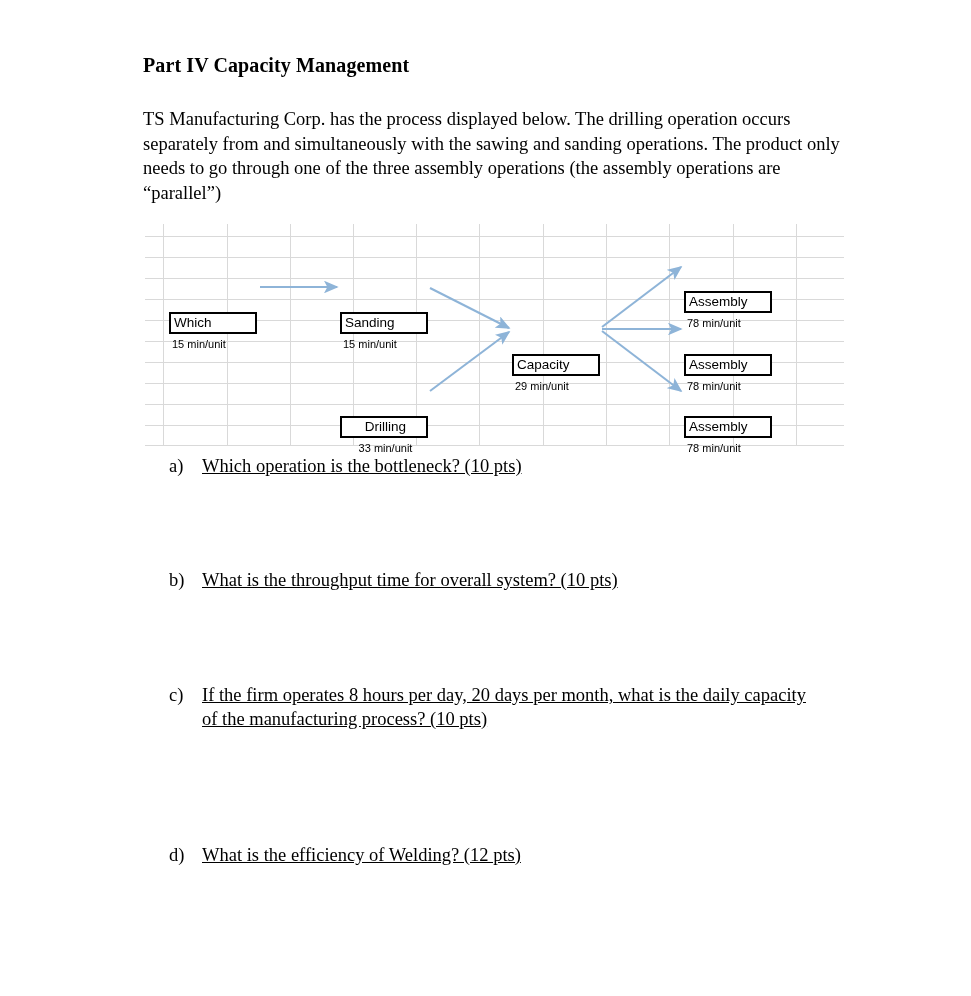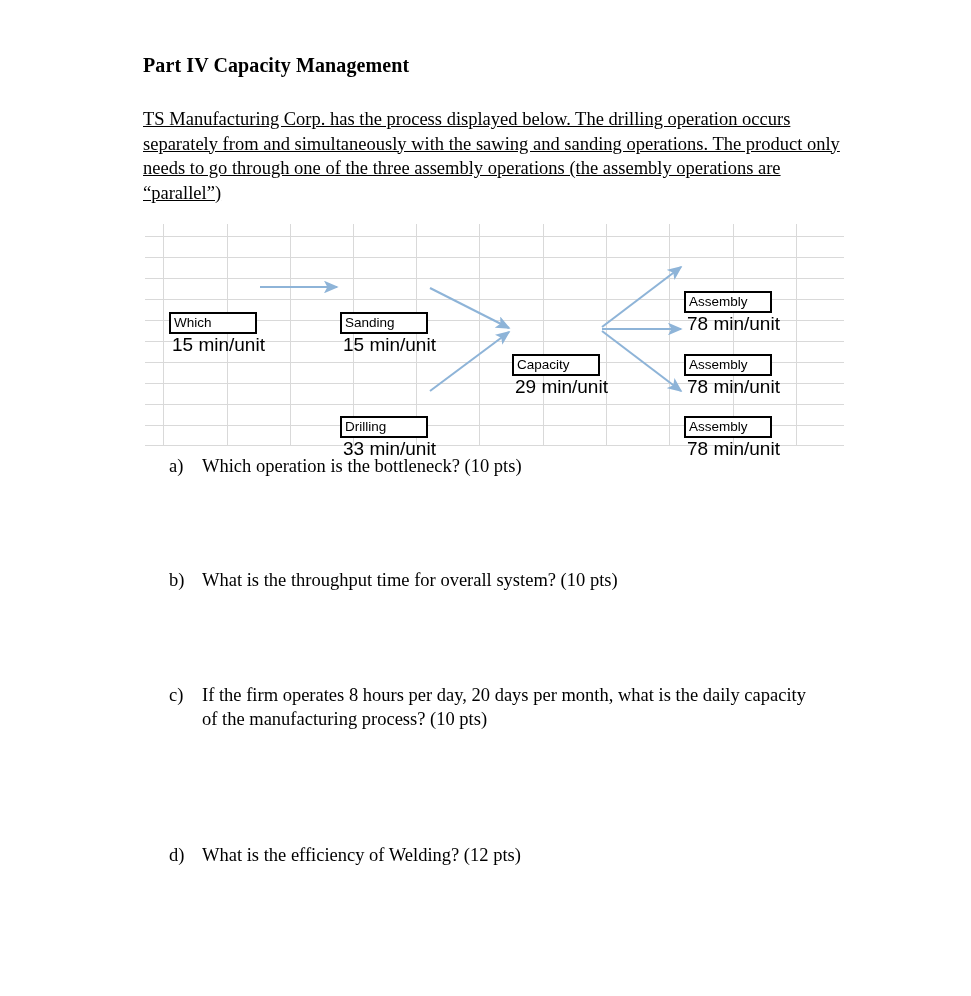--- a/index.html
+++ b/index.html
@@ -32,38 +32,38 @@
     letter-spacing: 0.1px;
   }
 
   .intro {
     position: absolute;
     left: 143px;
     top: 107px;
     width: 706px;
     font-size: 18.5px;
     line-height: 24.6px;
-    text-decoration: underline;
   }
 
   
   .question {
     position: absolute;
     font-size: 18.5px;
     line-height: 24px;
   }
   .question .marker {
     position: absolute;
     left: 0;
     top: 0;
     width: 24px;
   }
   .question .qtext {
     display: block;
     margin-left: 33px;
+    text-decoration: underline;
   }
   #q-a { left: 169px; top: 454px; width: 640px; }
   #q-b { left: 169px; top: 568px; width: 640px; }
   #q-c { left: 169px; top: 683px; width: 650px; }
   #q-d { left: 169px; top: 843px; width: 640px; }
 
   
   #diagram {
     position: absolute;
     left: 145px;
@@ -92,32 +92,32 @@
     font-family: "Liberation Sans", "DejaVu Sans", sans-serif;
     font-size: 13.5px;
     line-height: 18px;
     padding: 0px 0 0 3px;
     white-space: nowrap;
     position: relative;
     z-index: 3;
   }
   .node-rate {
     font-family: "Liberation Sans", "DejaVu Sans", sans-serif;
-    font-size: 19px;
+    font-size: 11px;
     line-height: 21px;
     padding-left: 3px;
     white-space: nowrap;
     position: relative;
     z-index: 3;
   }
 
   
   #node-sawing   { left: 24px;  top: 52px; }
   #node-sanding  { left: 195px; top: 52px; }
-  #node-drilling { left: 195px; top: 156px; }
+  #node-drilling { left: 195px; top: 156px; text-align: center; }
   #node-welding  { left: 367px; top: 94px; }
   #node-assembly-1 { left: 539px; top: 31px; }
   #node-assembly-2 { left: 539px; top: 94px; }
   #node-assembly-3 { left: 539px; top: 156px; }
 </style>
 </head>
 <body>
 
 <div id="page">
 

